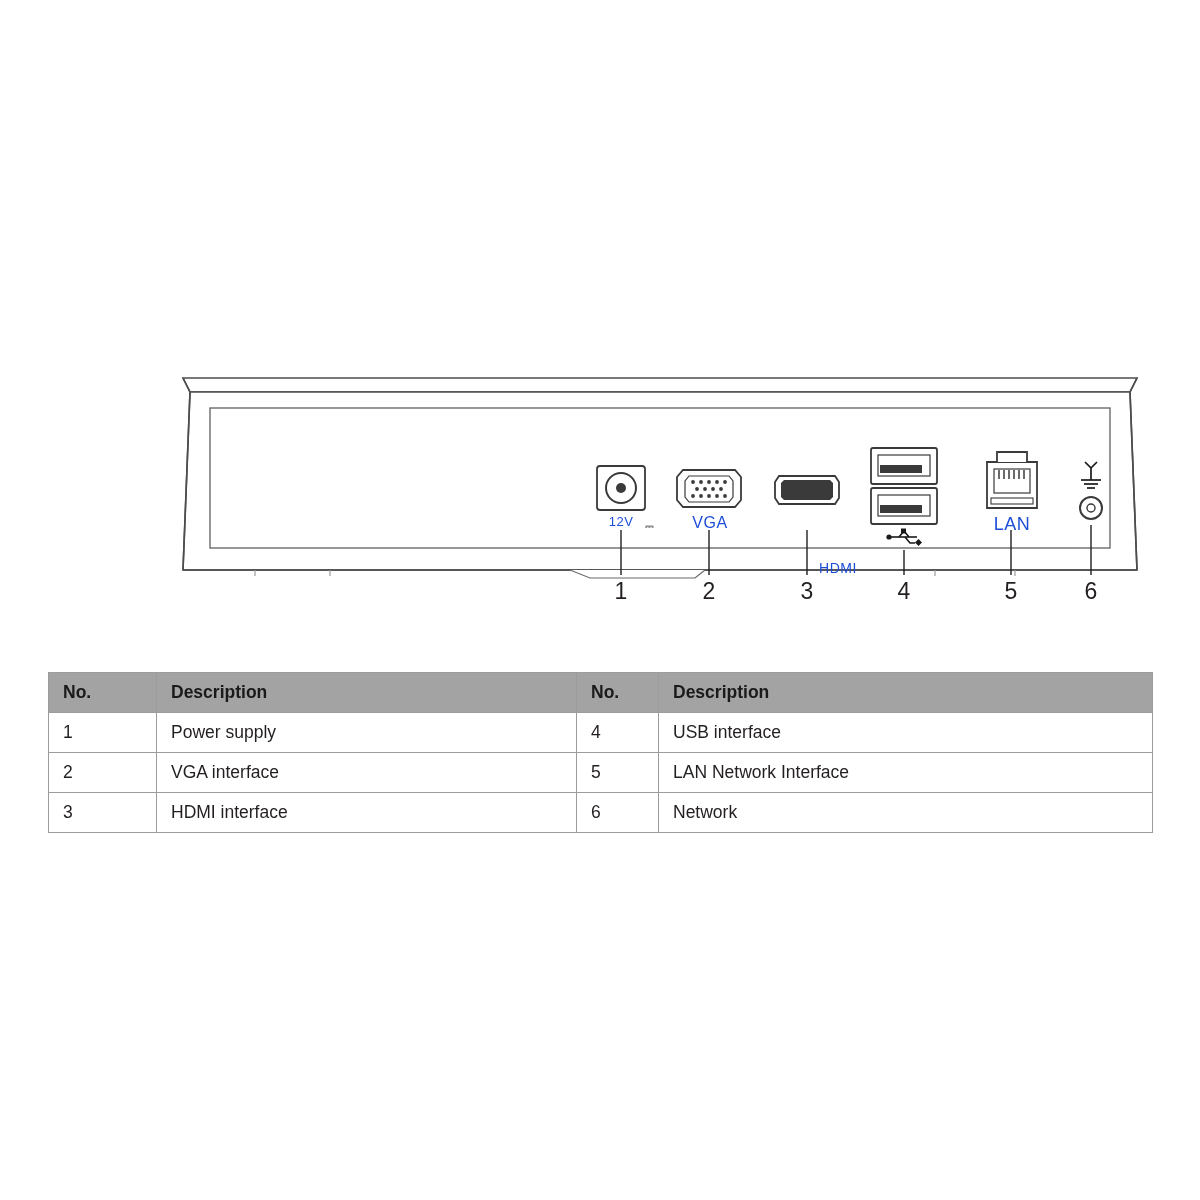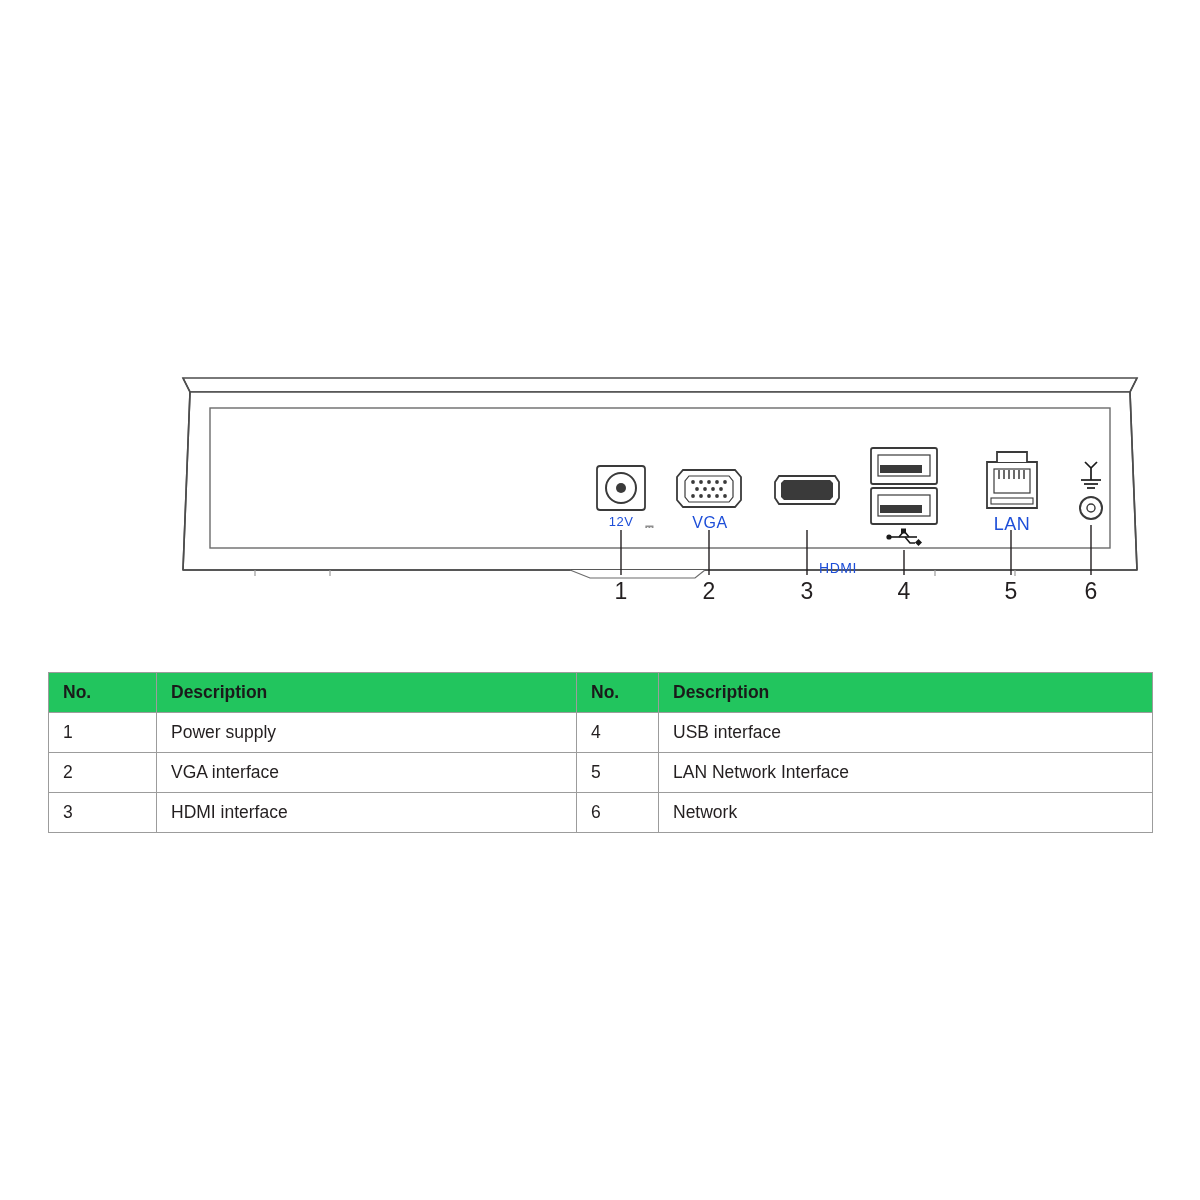--- a/index.html
+++ b/index.html
@@ -62,21 +62,21 @@
   }
   #legend-table th,
   #legend-table td {
     border: 1px solid #9c9c9c;
     padding: 7px 12px 8px 14px;
     text-align: left;
     vertical-align: middle;
     height: 24px;
   }
   #legend-table thead th {
-    background: #22c55e;
+    background: #a3a3a3;
     font-weight: bold;
     color: #1a1a1a;
   }
   #legend-table tbody td {
     background: #ffffff;
     color: #231f20;
   }
   .col-no { width: 108px; }
   .col-desc { width: 420px; }
   .col-no2 { width: 82px; }

